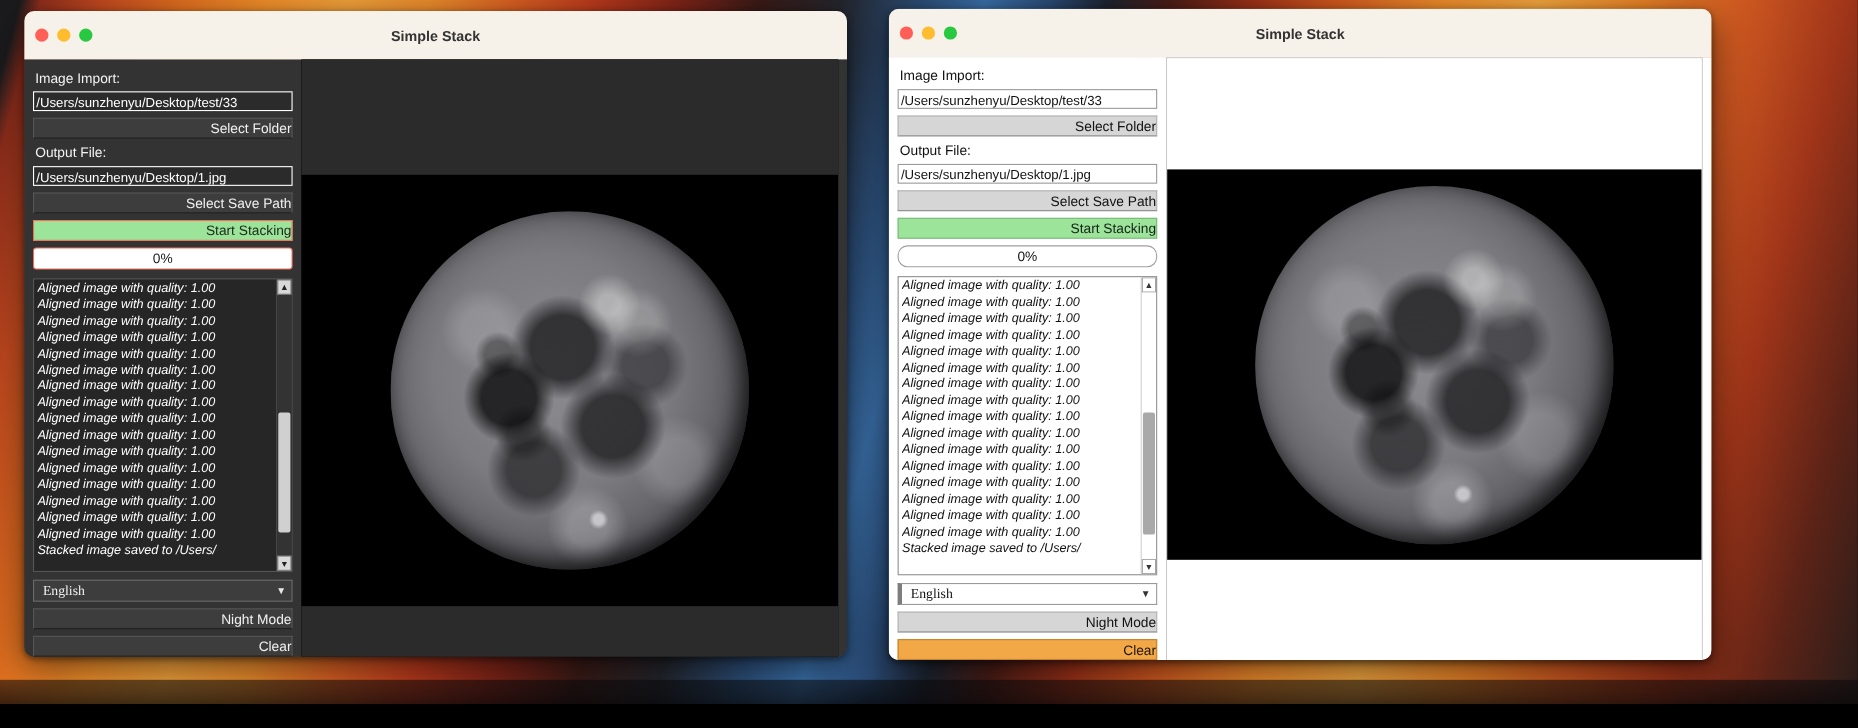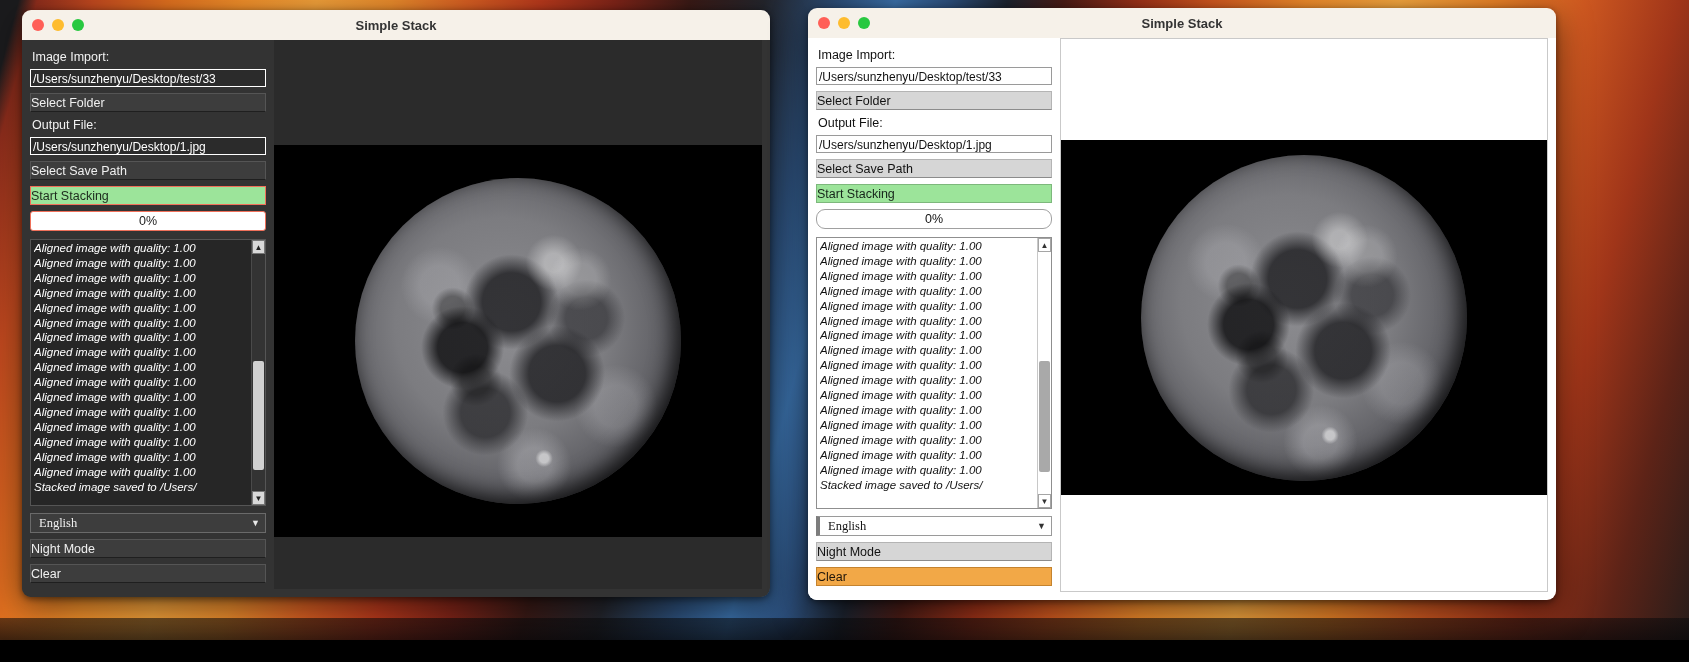--- a/index.html
+++ b/index.html
@@ -45,21 +45,21 @@
   }
 
   
   .window {
     position: absolute;
     border-radius: 9px;
     overflow: hidden;
     box-shadow: 0 10px 34px rgba(0,0,0,.55), 0 2px 6px rgba(0,0,0,.45);
   }
   .titlebar {
-    height: 30px;
+    height: 44px;
     display: flex;
     align-items: center;
     position: relative;
     padding: 0 10px;
   }
   .traffic { display: flex; gap: 8px; align-items: center; }
   .dot { width: 12px; height: 12px; border-radius: 50%; display: block; }
   .dot.red    { background: #ff5f57; }
   .dot.yellow { background: #febc2e; }
   .dot.green  { background: #28c840; }
@@ -87,21 +87,21 @@
     padding: 0 2px;
     line-height: 18px;
     white-space: nowrap;
     overflow: hidden;
     margin-bottom: 6px;
   }
   .btn {
     height: 19px;
     line-height: 18px;
     font-size: 12.5px;
-    text-align: left;
+    text-align: right;
     margin-bottom: 6px;
     cursor: pointer;
     user-select: none;
   }
   .progress {
     height: 20px;
     line-height: 19px;
     text-align: center;
     font-size: 12.5px;
     margin-bottom: 8px;

